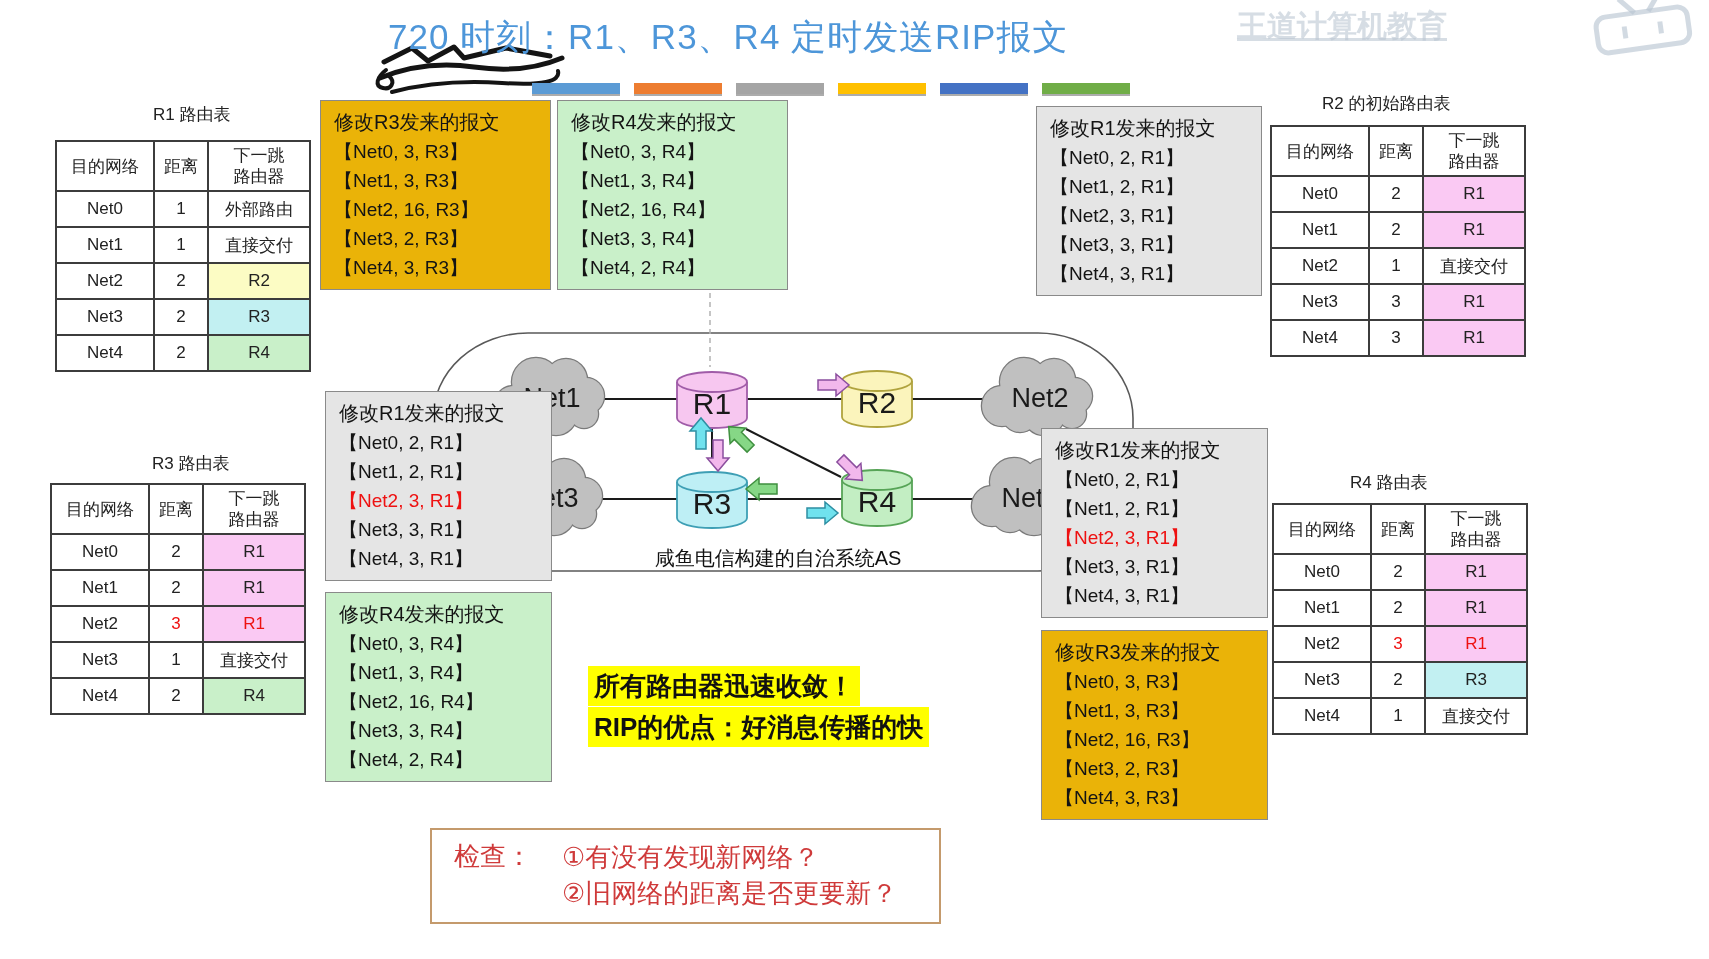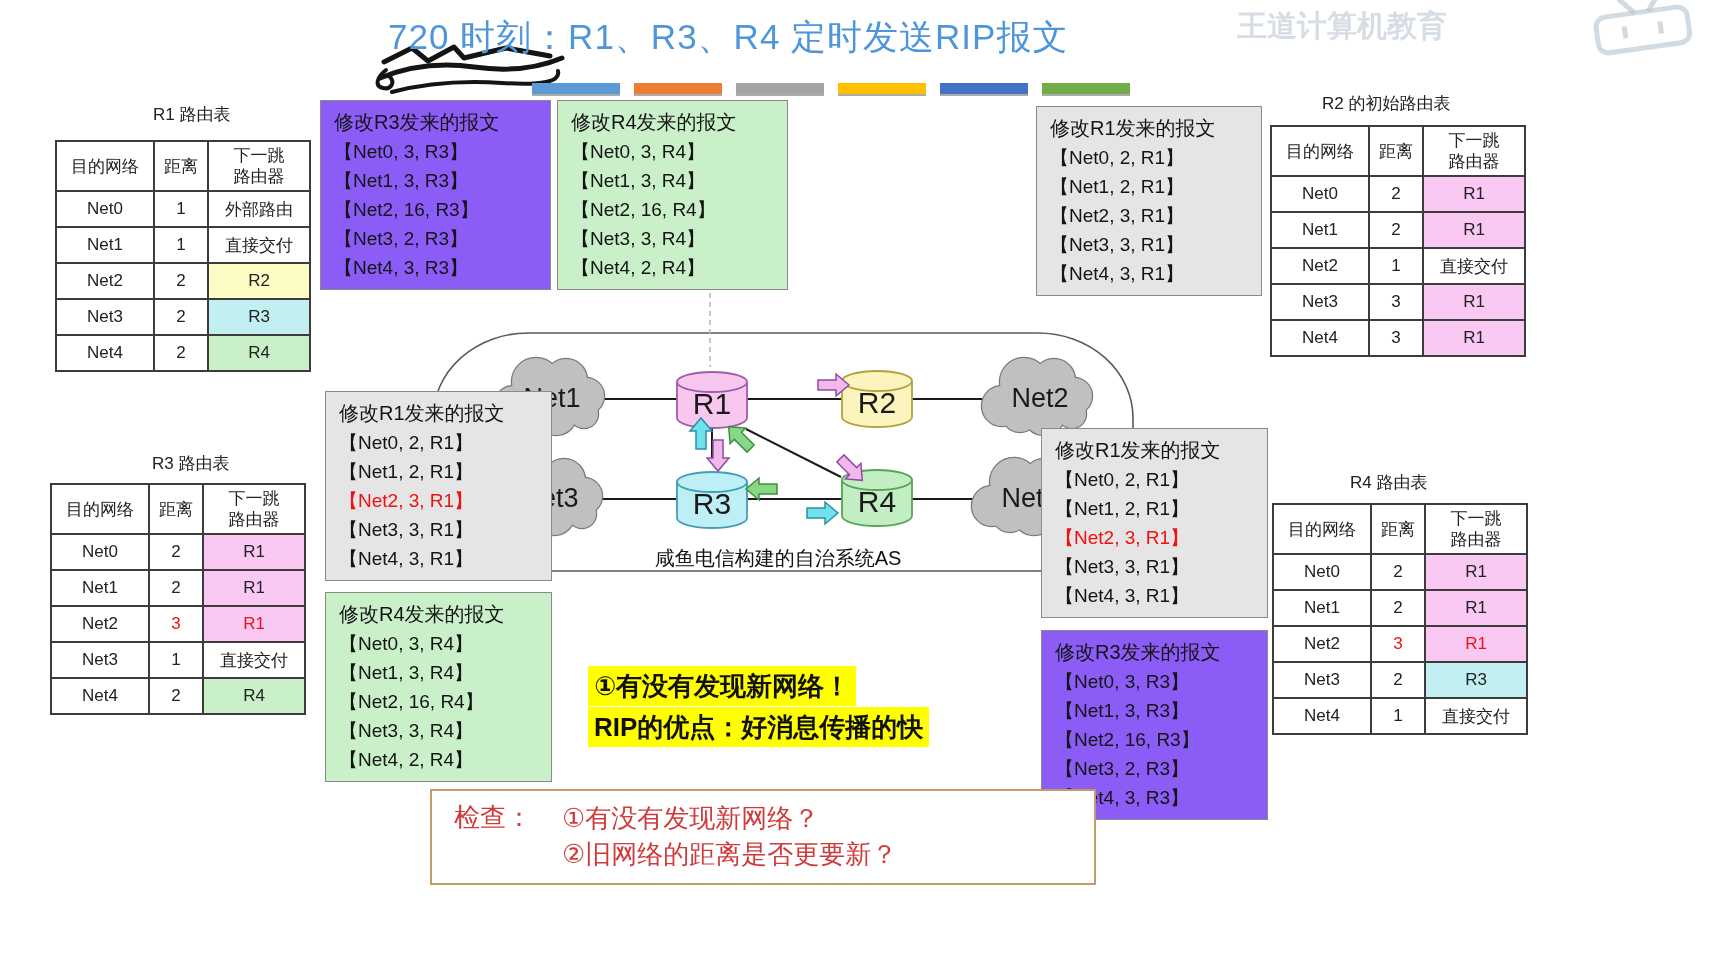--- a/index.html
+++ b/index.html
@@ -22,33 +22,33 @@
   .rt tr{height:36px}
   .rt tr.hdr{height:50px}
   .pre{white-space:pre-line;line-height:21px;}
   .rt-title{position:absolute;font-size:17px;color:#222;white-space:nowrap;}
   .c-pink{background:#FAC9F3}.c-cyan{background:#C2F0F2}.c-green{background:#C9F0C9}.c-yellow{background:#FCFCC4}
   .t-red{color:#EE1111 !important;}
 
   
   .msg{position:absolute;border:1.5px solid #8a8a8a;padding:7px 0 7px 13px;line-height:29px;font-size:19px;color:#141414;}
   .msg .mtitle{font-size:20px;}
-  .bg-cyan{background:#8b5cf6}.bg-green{background:#C9F0C9}.bg-pink{background:#e5e5e5}
+  .bg-cyan{background:#eab308}.bg-green{background:#C9F0C9}.bg-pink{background:#e5e5e5}
 
   
   .note{position:absolute;left:588px;top:666px;font-size:26px;font-weight:bold;line-height:38px;color:#111;}
   .note span{display:table;background:#FFFF00;padding:1px 6px;margin-bottom:1px;white-space:nowrap;}
 
-  .check{position:absolute;left:430px;top:789px;width:666px;border:2px solid #C49A6C;background:#fff;
+  .check{position:absolute;left:430px;top:828px;width:511px;border:2px solid #C49A6C;background:#fff;
          color:#CF3A3A;font-size:26px;display:flex;box-sizing:border-box;padding:9px 20px 11px 22px;}
   .check .clabel{width:108px;flex:none;}
   .check .citems div{line-height:36px;white-space:nowrap;}
 
   .wm-bottom{position:absolute;left:1095px;top:830px;font-size:29px;font-weight:bold;color:#B5372B;white-space:nowrap;}
-  .wm-top{position:absolute;left:1237px;top:6px;font-size:30px;font-weight:bold;color:rgba(186,198,210,.6);white-space:nowrap;}
+  .wm-top{position:absolute;left:1237px;top:6px;font-size:30px;font-weight:bold;color:rgba(186,198,210,.6);white-space:nowrap;text-decoration:underline;}
 
   
   svg text{font-family:"Liberation Sans","DejaVu Sans",sans-serif;}
   .cl-label{font-size:27px;fill:#1a1a1a;text-anchor:middle;}
   .rtr-label{font-size:30px;fill:#1a1a1a;text-anchor:middle;}
   .as-label{font-size:20px;fill:#111;text-anchor:middle;}
 </style>
 </head>
 <body>
 
@@ -374,21 +374,21 @@
   <div class="msg bg-cyan" style="left:1041px;top:630px;width:212px">
     <div class="mtitle">修改R3发来的报文</div>
     <div>【Net0, 3, R3】</div>
     <div>【Net1, 3, R3】</div>
     <div>【Net2, 16, R3】</div>
     <div>【Net3, 2, R3】</div>
     <div>【Net4, 3, R3】</div>
   </div>
 
   <div class="note">
-    <span>①有没有发现新网络！</span>
+    <span>所有路由器迅速收敛！</span>
     <span>RIP的优点：好消息传播的快</span>
   </div>
 
   <div class="check">
     <div class="clabel">检查：</div>
     <div class="citems">
       <div>①有没有发现新网络？</div>
       <div>②旧网络的距离是否更要新？</div>
     </div>
   </div>

